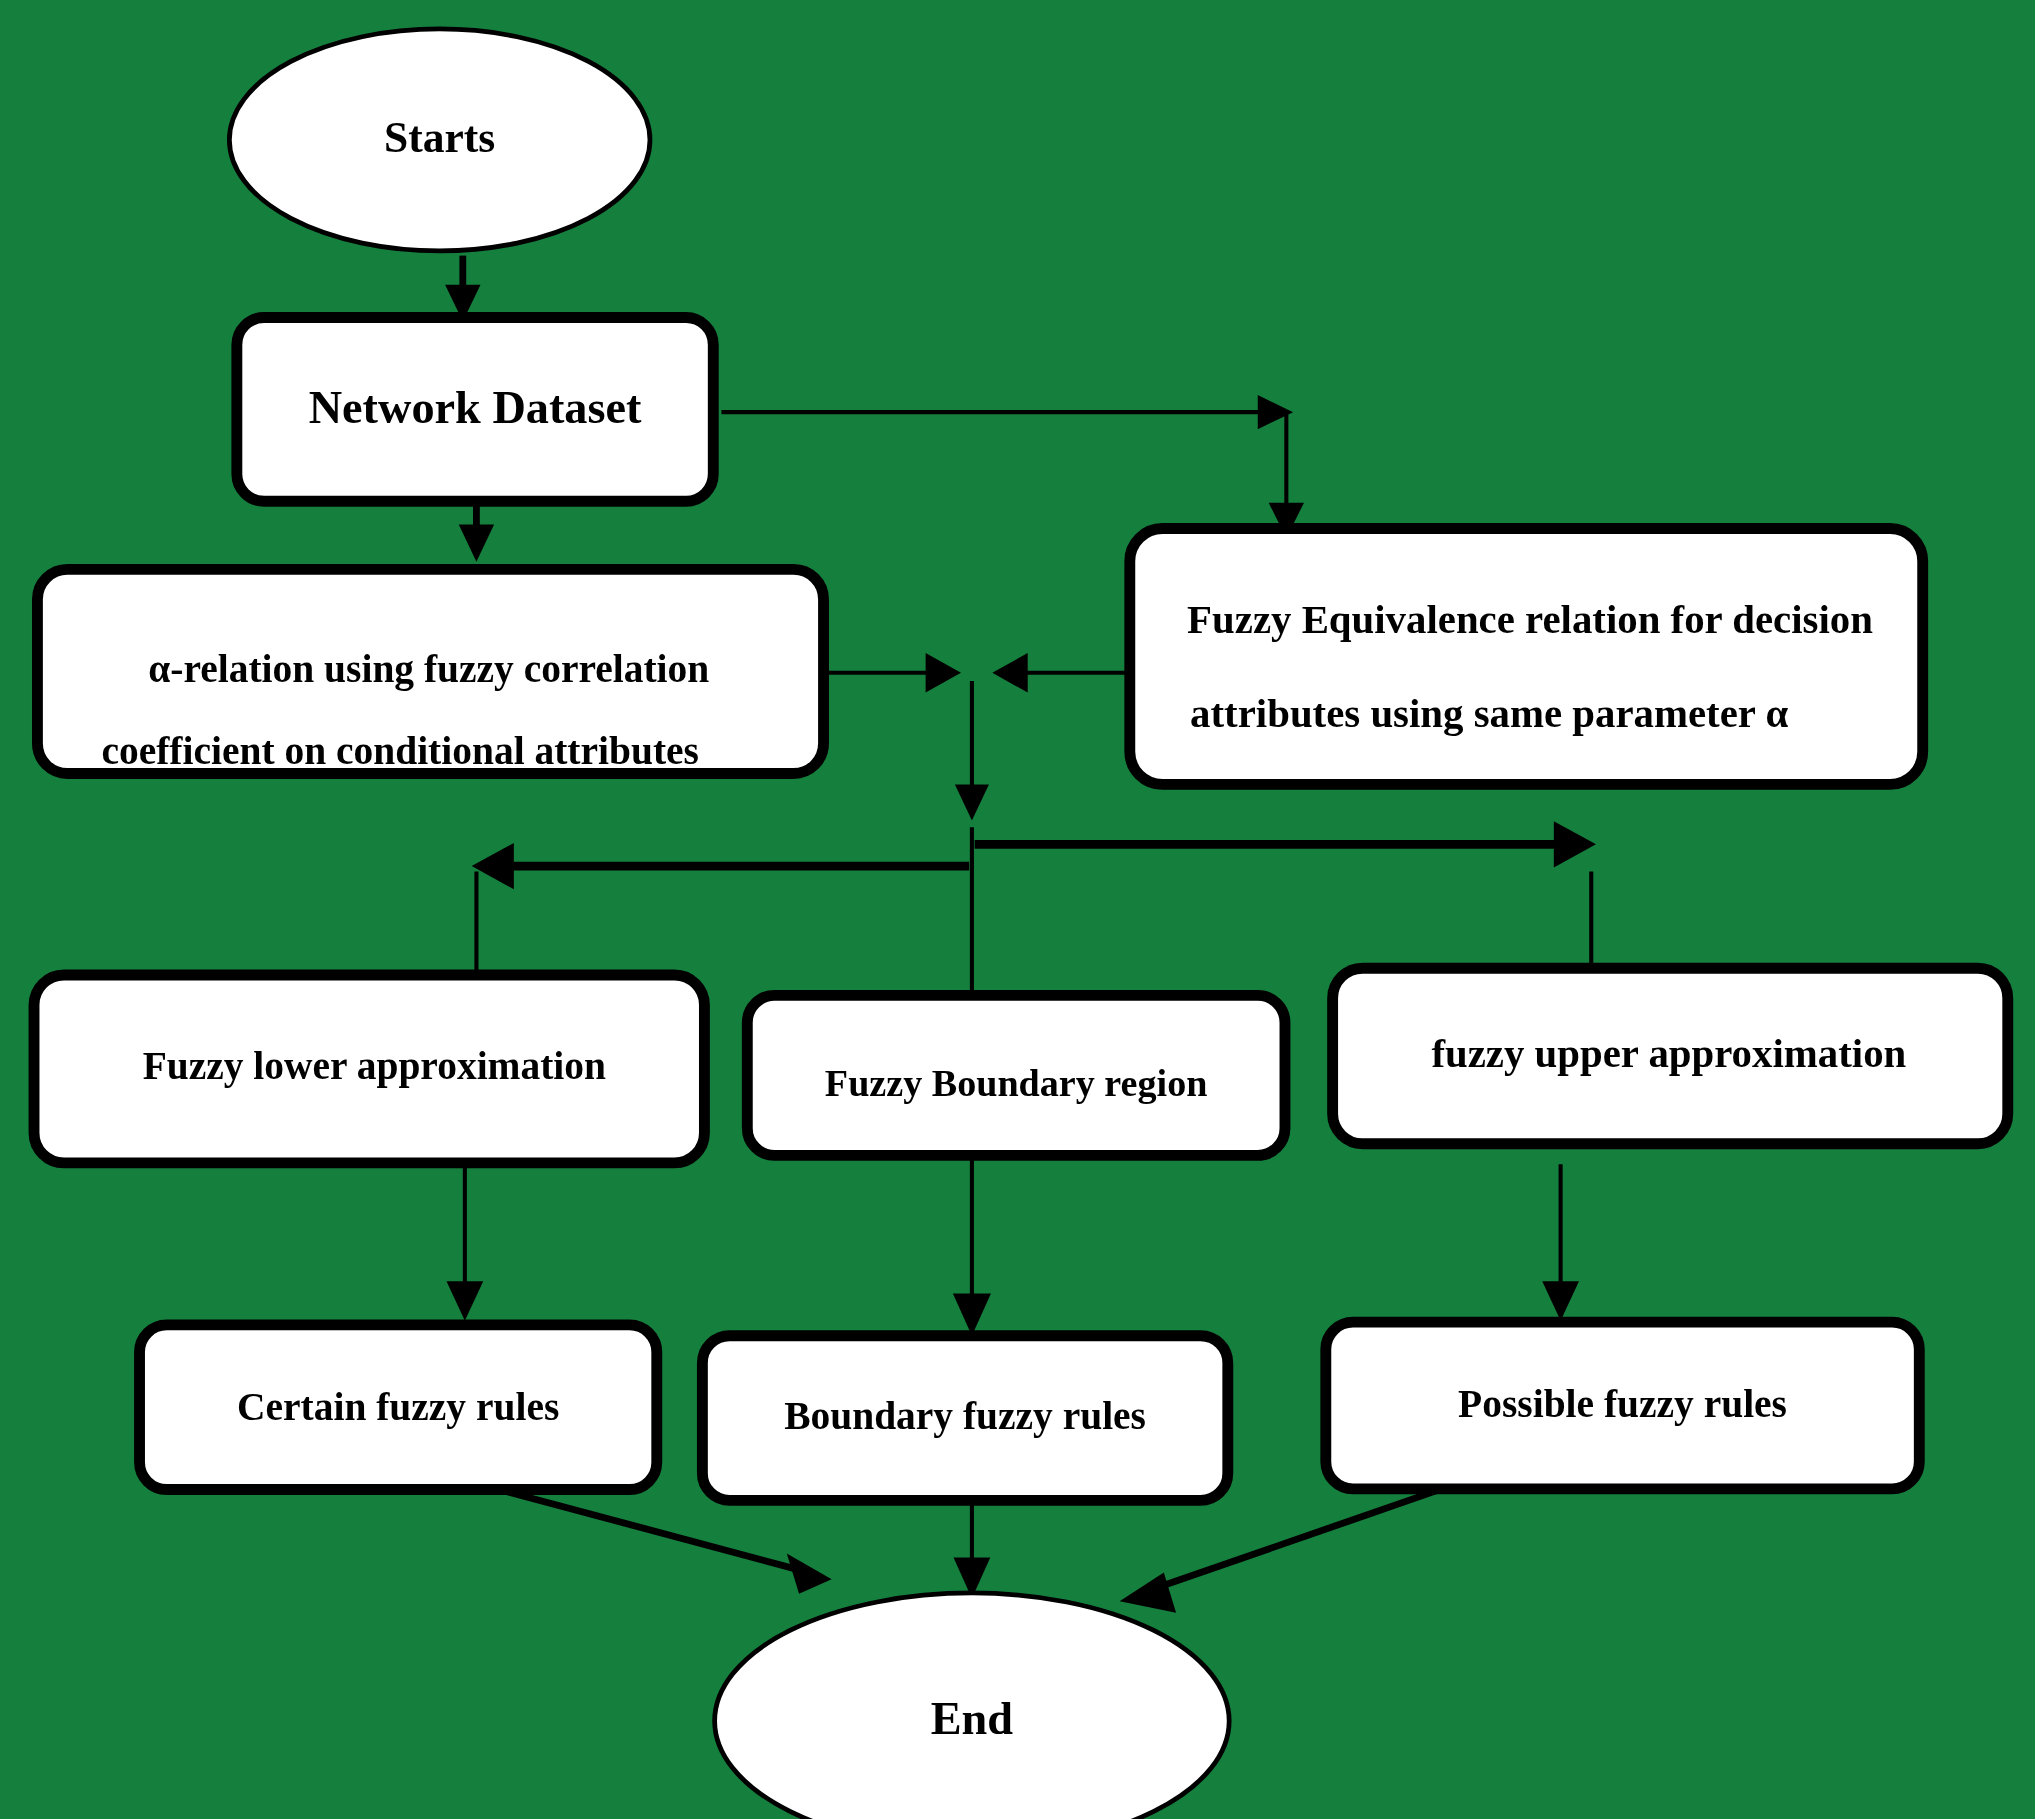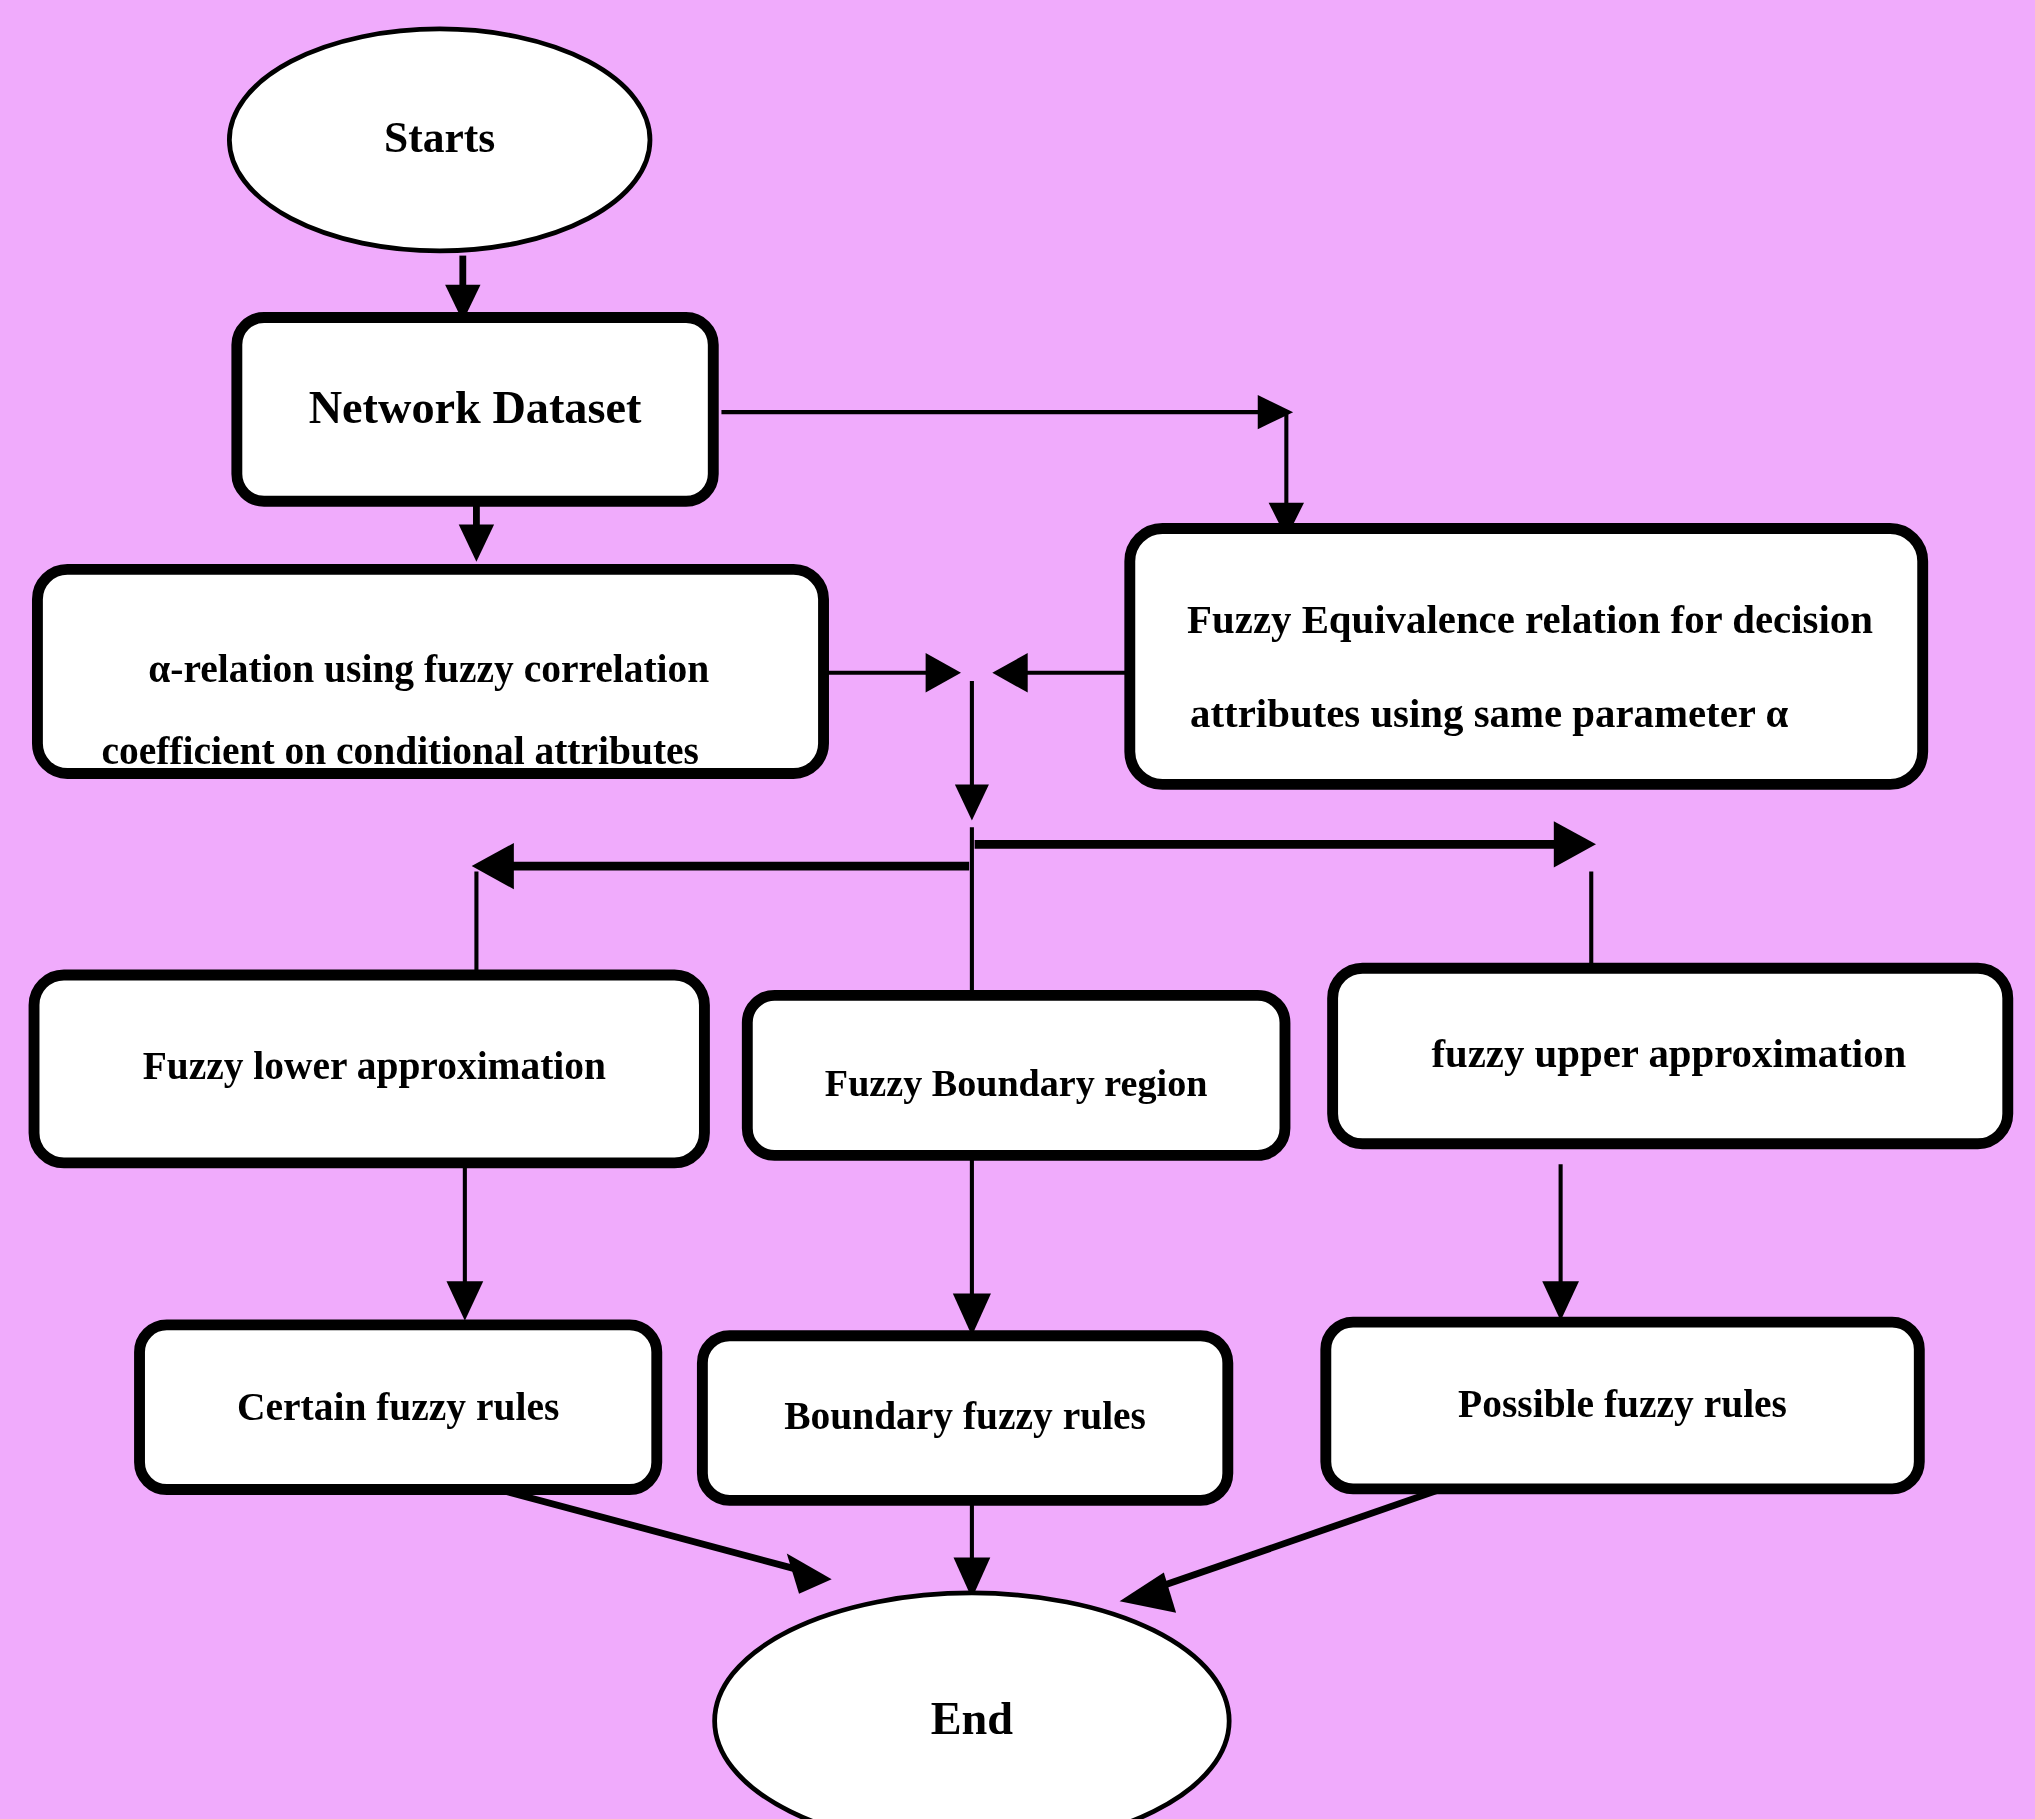--- a/index.html
+++ b/index.html
@@ -10,21 +10,21 @@
   body {
     width: 2035px;
     height: 1820px;
     font-family: "Liberation Serif", "DejaVu Serif", serif;
     overflow: hidden;
   }
   #flow-root {
     position: relative;
     width: 2035px;
     height: 1820px;
-    background: #f0abfc;
+    background: #15803d;
   }
   svg#flow-svg {
     position: absolute;
     left: 0;
     top: 0;
     width: 2035px;
     height: 1820px;
   }
   .node-text {
     font-family: "Liberation Serif", "DejaVu Serif", serif;

